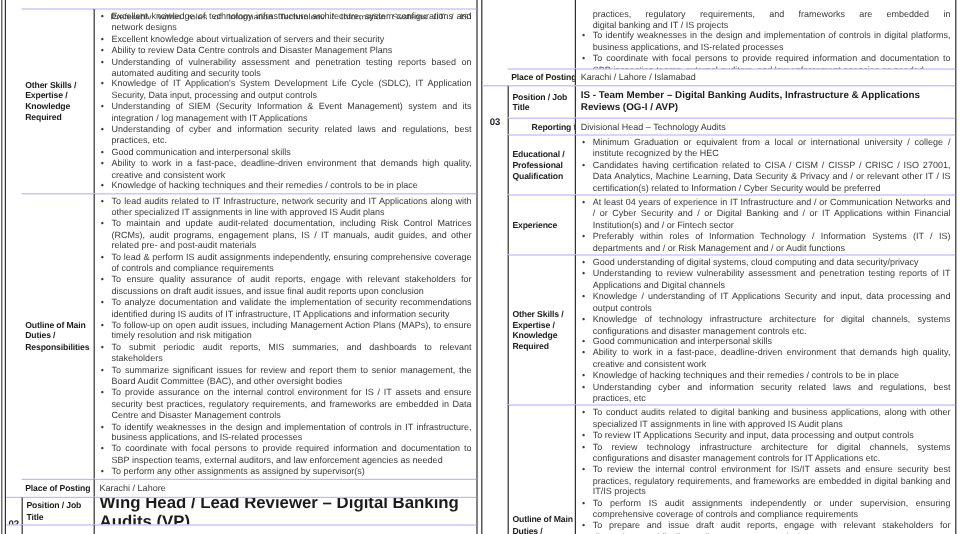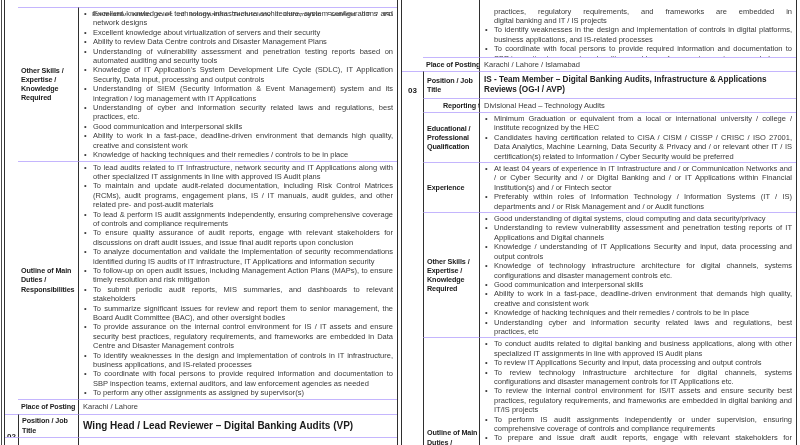--- a/index.html
+++ b/index.html
@@ -20,40 +20,40 @@
 
   .cell { overflow:hidden; }
   .bl { border-left:1px solid #2f2f2f; }
   .bt { border-top:1px solid #c4b5fd; }
 
   .numcell {
     display:flex; justify-content:center; align-items:flex-start;
     font-weight:bold; font-size:8px; color:#222; line-height:9.4px;
   }
   .numcell.n02 { padding-top:17px; }
-  .numcell.n03 { padding-top:14px; }
+  .numcell.n03 { padding-top:25px; }
 
   .labelcell {
     font-weight:bold; font-size:7.2px; line-height:9.2px; letter-spacing:-0.1px; color:#1c1c1c;
     padding:2px 2px 2px 3px; display:flex; align-items:center;
   }
   .labelcell.nowrap { white-space:nowrap; }
   .labelcell.pushdown { align-items:flex-start; padding-top:90px; }
 
   .contentcell {
     font-size:7.5px; line-height:9.4px; color:#3a3a3a;
     padding:1px 4px 1px 3px; text-align:justify;
   }
   .contentcell.no-pt { padding-top:15px; }
 
   .valuecell {
     font-size:7.5px; color:#3a3a3a; padding:1px 4px; display:flex; align-items:center;
   }
   .valuecell.postitle { font-weight:bold; color:#1c1c1c; }
-  .jobtable.left  .valuecell.postitle { font-size:10px; }
+  .jobtable.left  .valuecell.postitle { font-size:14px; }
   .jobtable.right .valuecell.postitle { font-size:8.2px; line-height:10px; }
 
   ul.bullets { margin:0; padding:0; list-style:none; }
   ul.bullets li { position:relative; padding-left:11px; margin:0; }
   ul.bullets li::before { content:"\2022"; position:absolute; left:2px; top:0; }
 
   .clipwrap.left-sliver  { margin-top:-5px; }
   .clipwrap.right-sliver { margin-top:-8.5px; }
   .line { display:block; }
   .line.forced { padding-left:11px; text-align:justify; text-align-last:justify; white-space:normal; }

